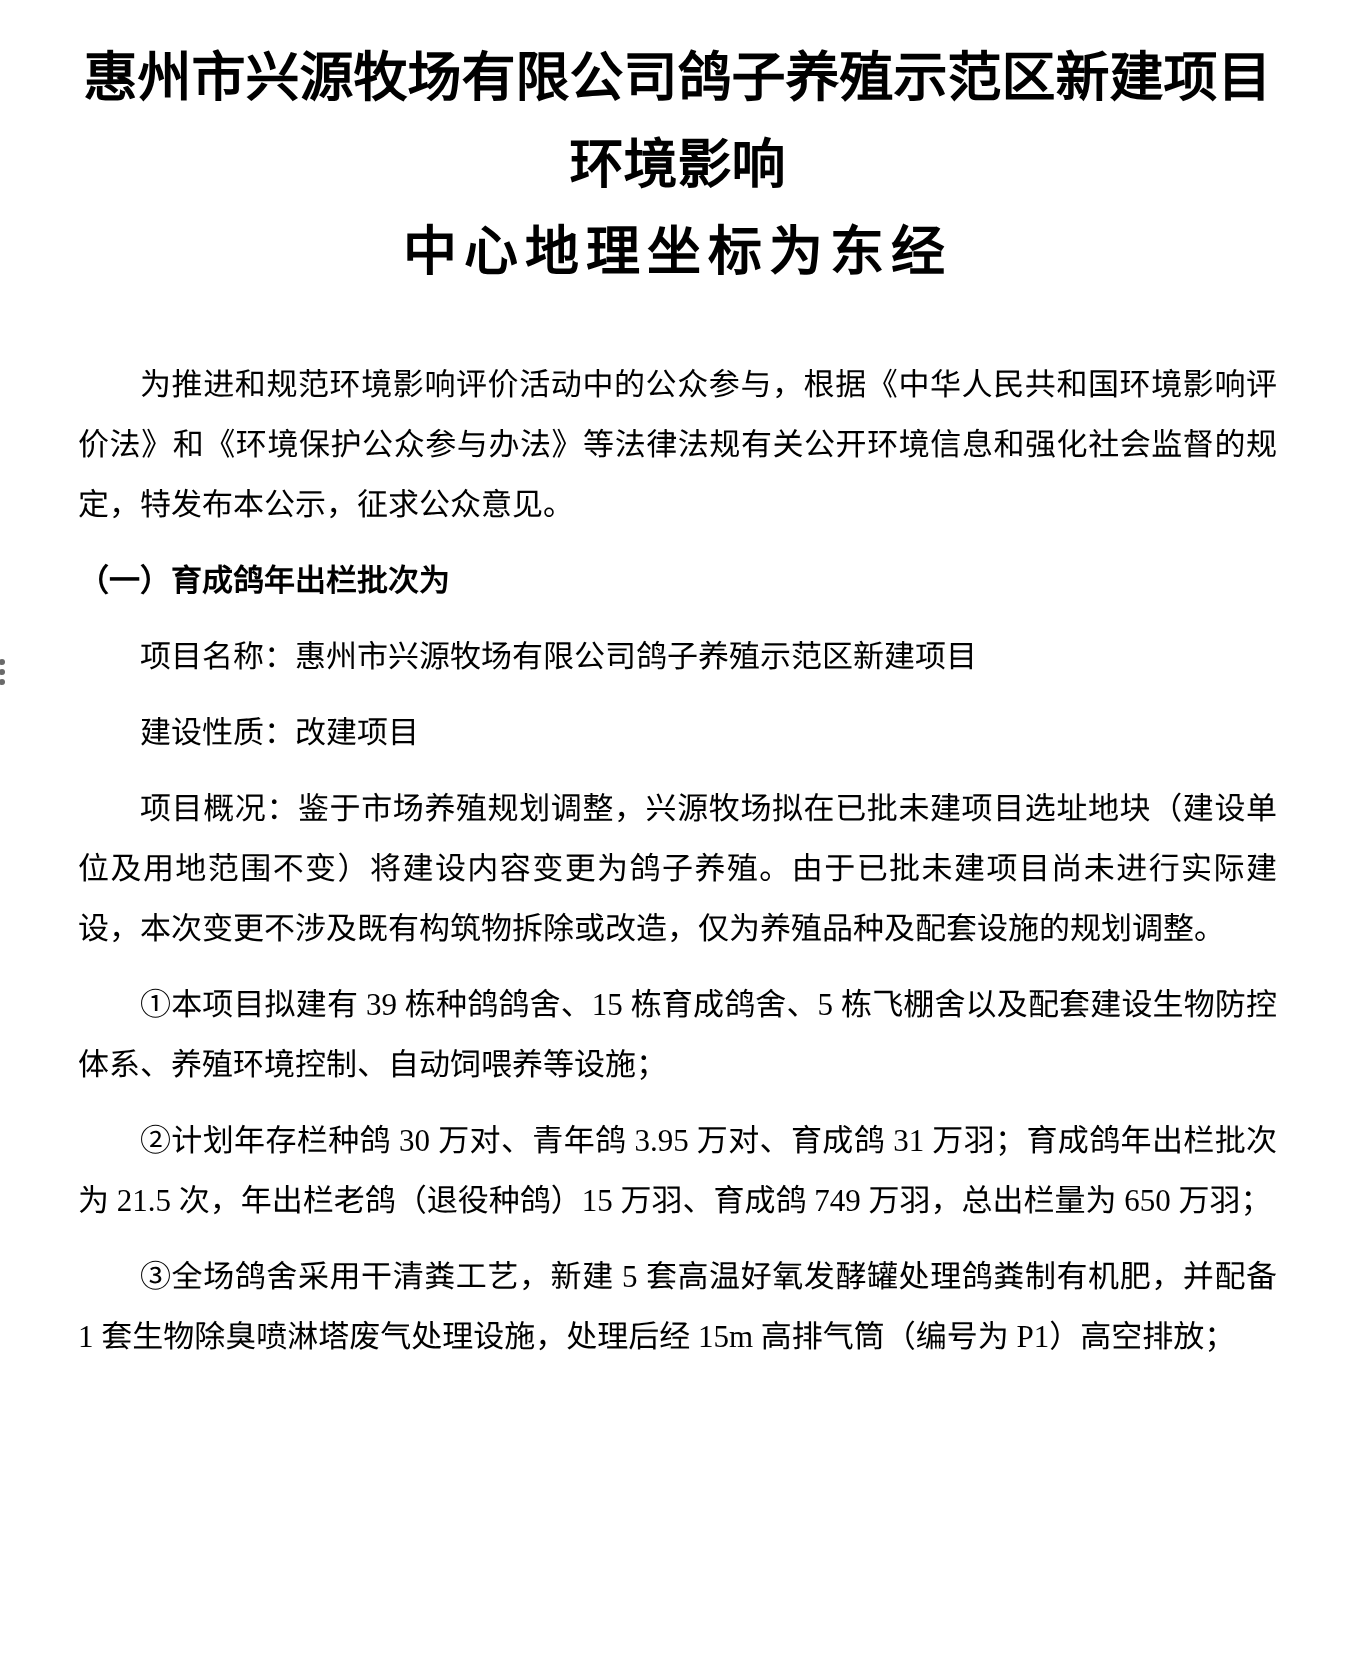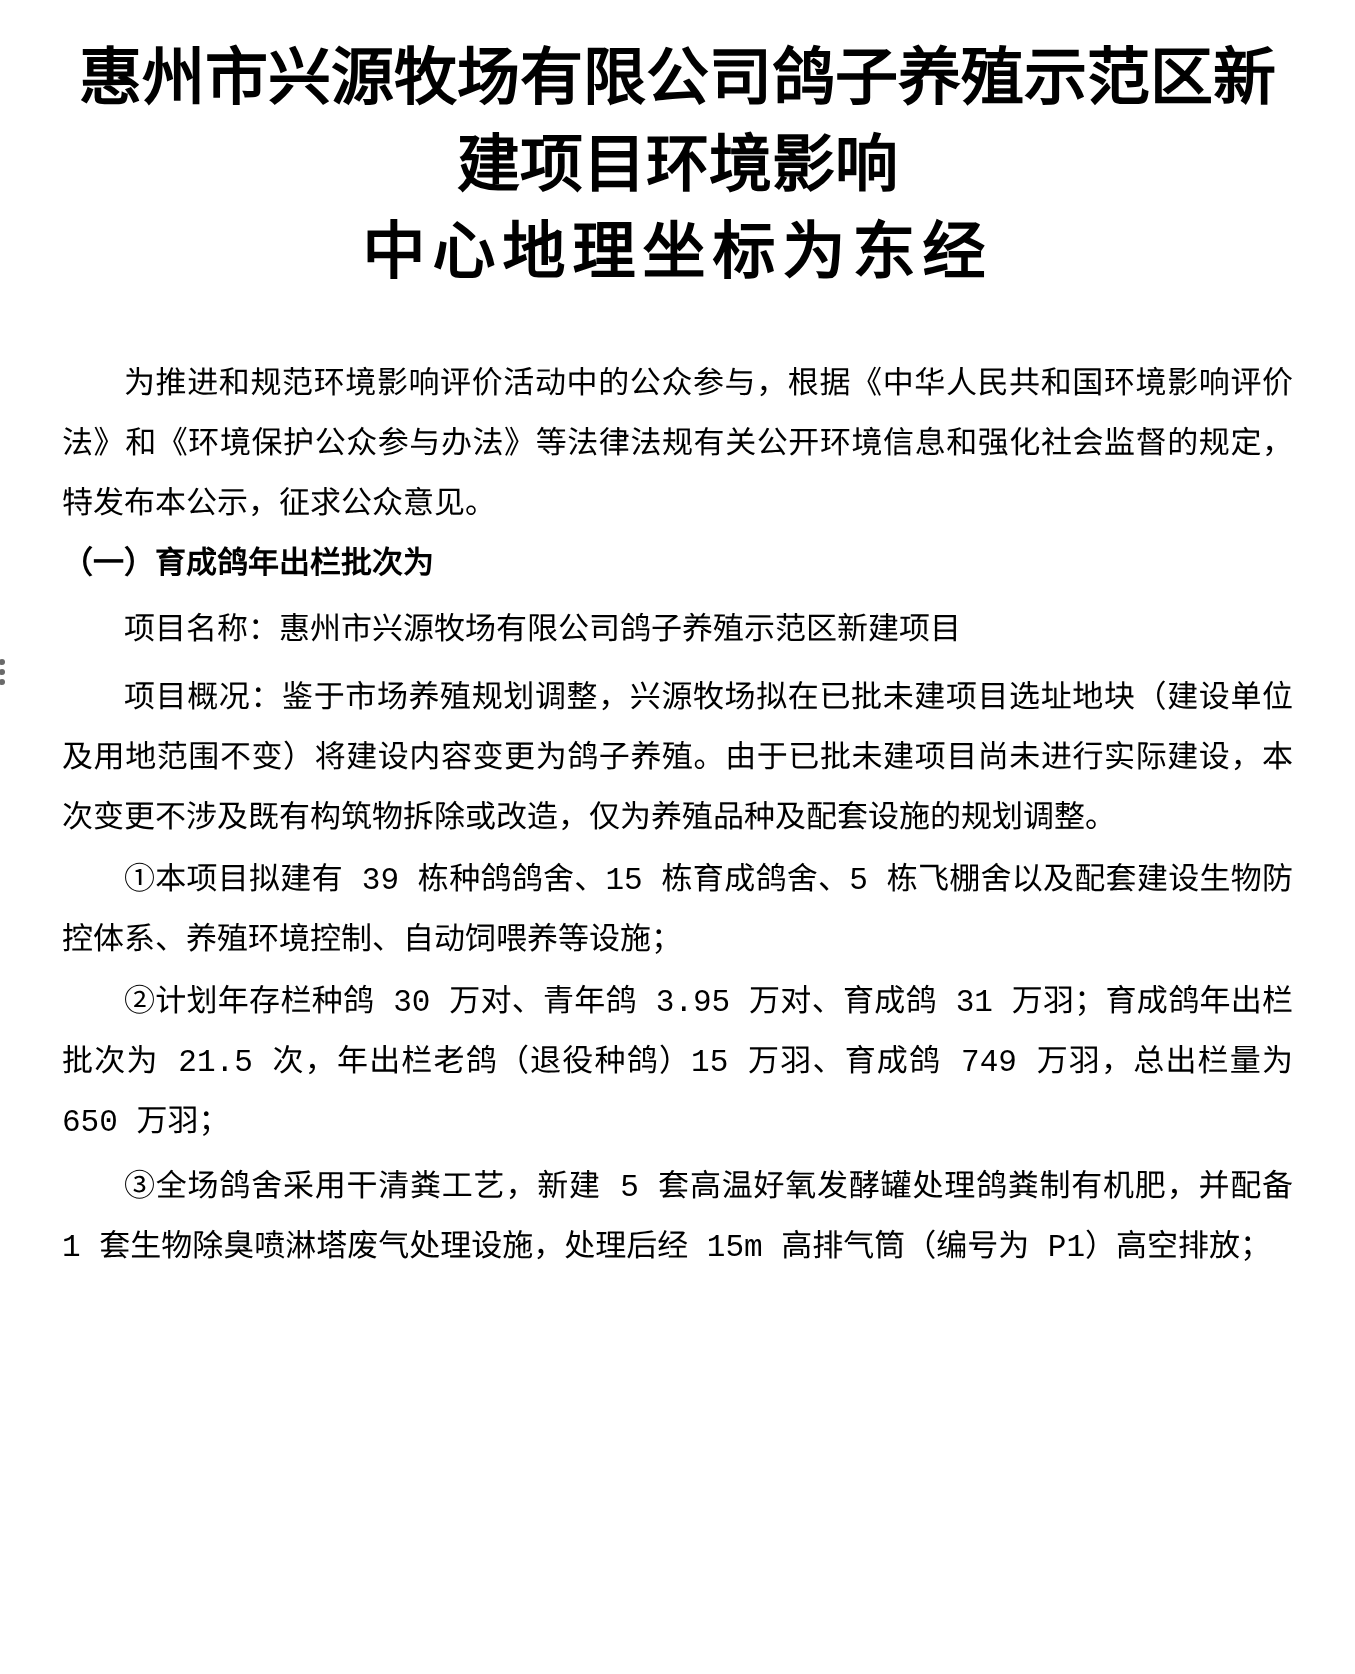--- a/index.html
+++ b/index.html
@@ -19,41 +19,40 @@
     position: relative;
     width: 1231px;
     margin: 0 62px;
   }
   
   .title-block {
     margin-top: 34px;
     text-align: center;
     font-family: "Liberation Sans", "DejaVu Sans", sans-serif;
     font-weight: bold;
-    font-size: 63px;
+    font-size: 54px;
     line-height: 87px;
     color: #000000;
   }
   .title-line2 {
     letter-spacing: 7px;
   }
   
   .doc-body {
     margin-top: 60px;
     font-size: 31px;
     line-height: 60px;
     text-align: justify;
     text-justify: inter-ideograph;
     color: #000000;
   }
   .doc-body p {
-    margin: 0;
+    margin: 16px;
     padding: 0;
     text-indent: 2em;
-    font-family: Liberation Mono, monospace;
   }
   .doc-body p.heading {
     text-indent: 0;
     font-weight: bold;
   }
   .sp2  { margin-top: 2px  !important; }
   .sp5  { margin-top: 5px  !important; }
   .sp6  { margin-top: 6px  !important; }
   .sp8  { margin-top: 8px  !important; }
   .sp12 { margin-top: 12px !important; }
@@ -86,19 +85,20 @@
 
   <div class="title-block">
     <div class="title-line1">惠州市兴源牧场有限公司鸽子养殖示范区新建项目环境影响</div>
     <div class="title-line2">中心地理坐标为东经</div>
   </div>
 
   <div class="doc-body">
     <p>为推进和规范环境影响评价活动中的公众参与，根据《中华人民共和国环境影响评价法》和《环境保护公众参与办法》等法律法规有关公开环境信息和强化社会监督的规定，特发布本公示，征求公众意见。</p>
     <p class="heading">（一）育成鸽年出栏批次为</p>
     <p class="sp6">项目名称：惠州市兴源牧场有限公司鸽子养殖示范区新建项目</p>
+    <p>建设性质：改建项目</p>
     <p class="sp8">项目概况：鉴于市场养殖规划调整，兴源牧场拟在已批未建项目选址地块（建设单位及用地范围不变）将建设内容变更为鸽子养殖。由于已批未建项目尚未进行实际建设，本次变更不涉及既有构筑物拆除或改造，仅为养殖品种及配套设施的规划调整。</p>
     <p class="sp2">①本项目拟建有 39 栋种鸽鸽舍、15 栋育成鸽舍、5 栋飞棚舍以及配套建设生物防控体系、养殖环境控制、自动饲喂养等设施；</p>
     <p class="sp2">②计划年存栏种鸽 30 万对、青年鸽 3.95 万对、育成鸽 31 万羽；育成鸽年出栏批次为 21.5 次，年出栏老鸽（退役种鸽）15 万羽、育成鸽 749 万羽，总出栏量为 650 万羽；</p>
     <p class="sp5">③全场鸽舍采用干清粪工艺，新建 5 套高温好氧发酵罐处理鸽粪制有机肥，并配备 1 套生物除臭喷淋塔废气处理设施，处理后经 15m 高排气筒（编号为 P1）高空排放；</p>
   </div>
 
 </div>
 
 </body></html>

